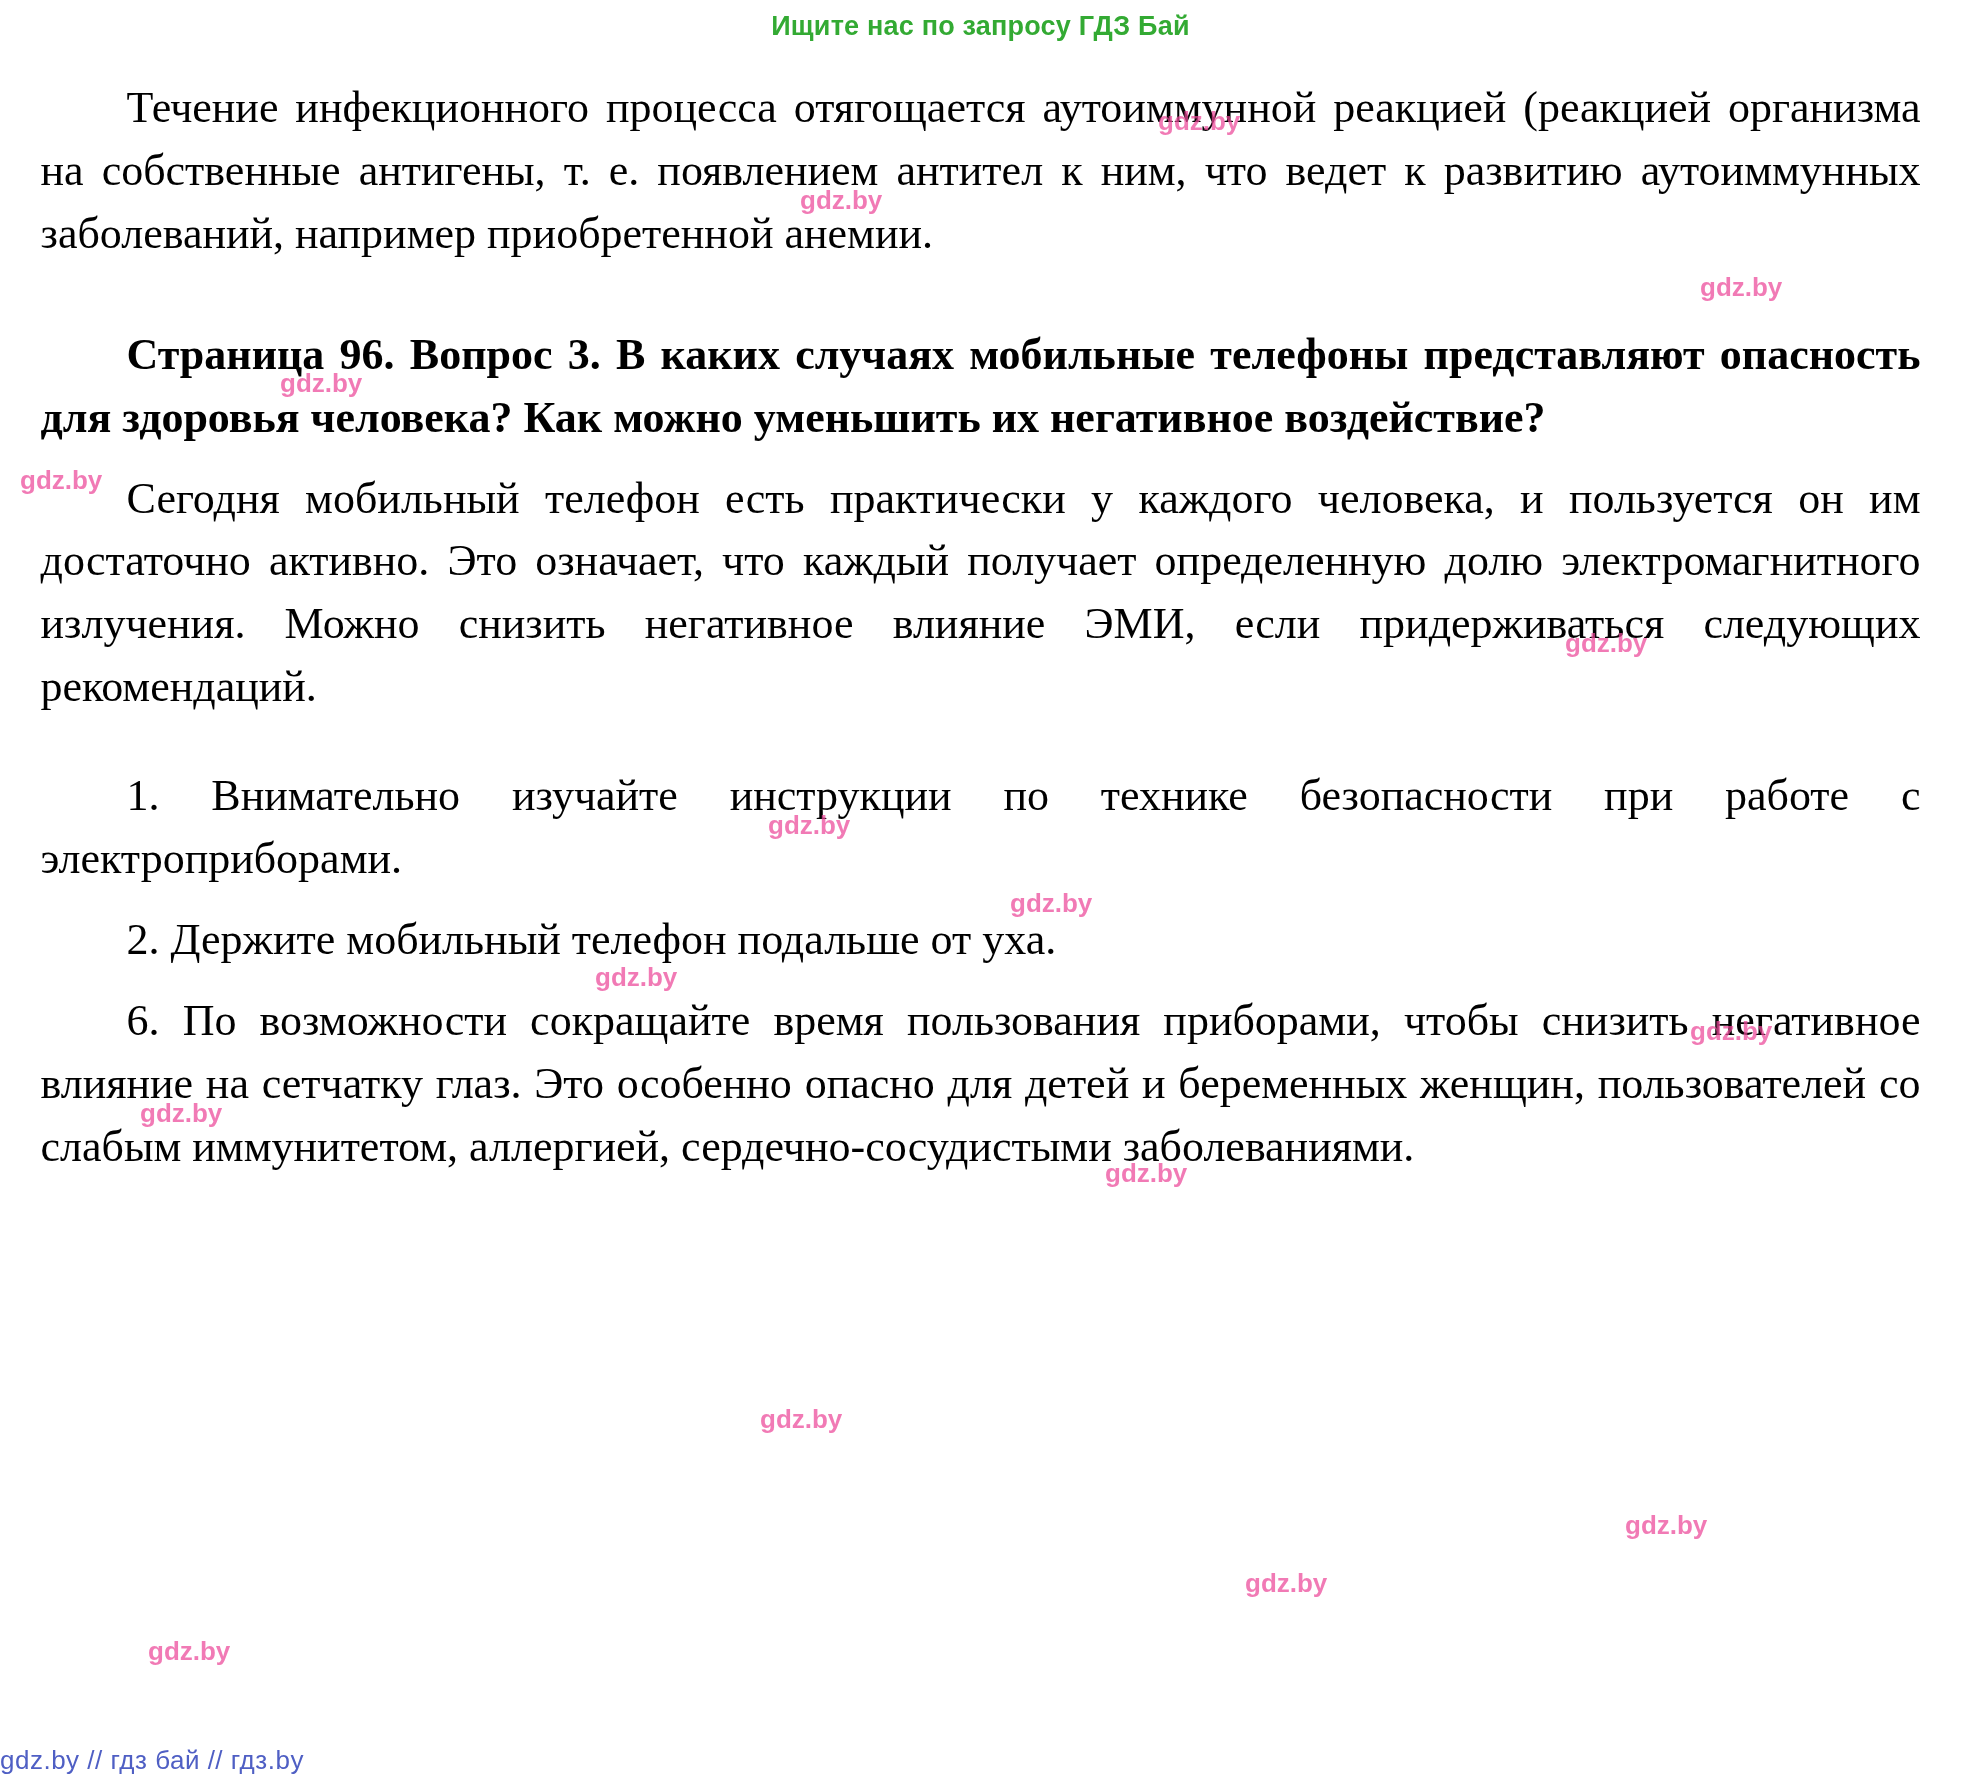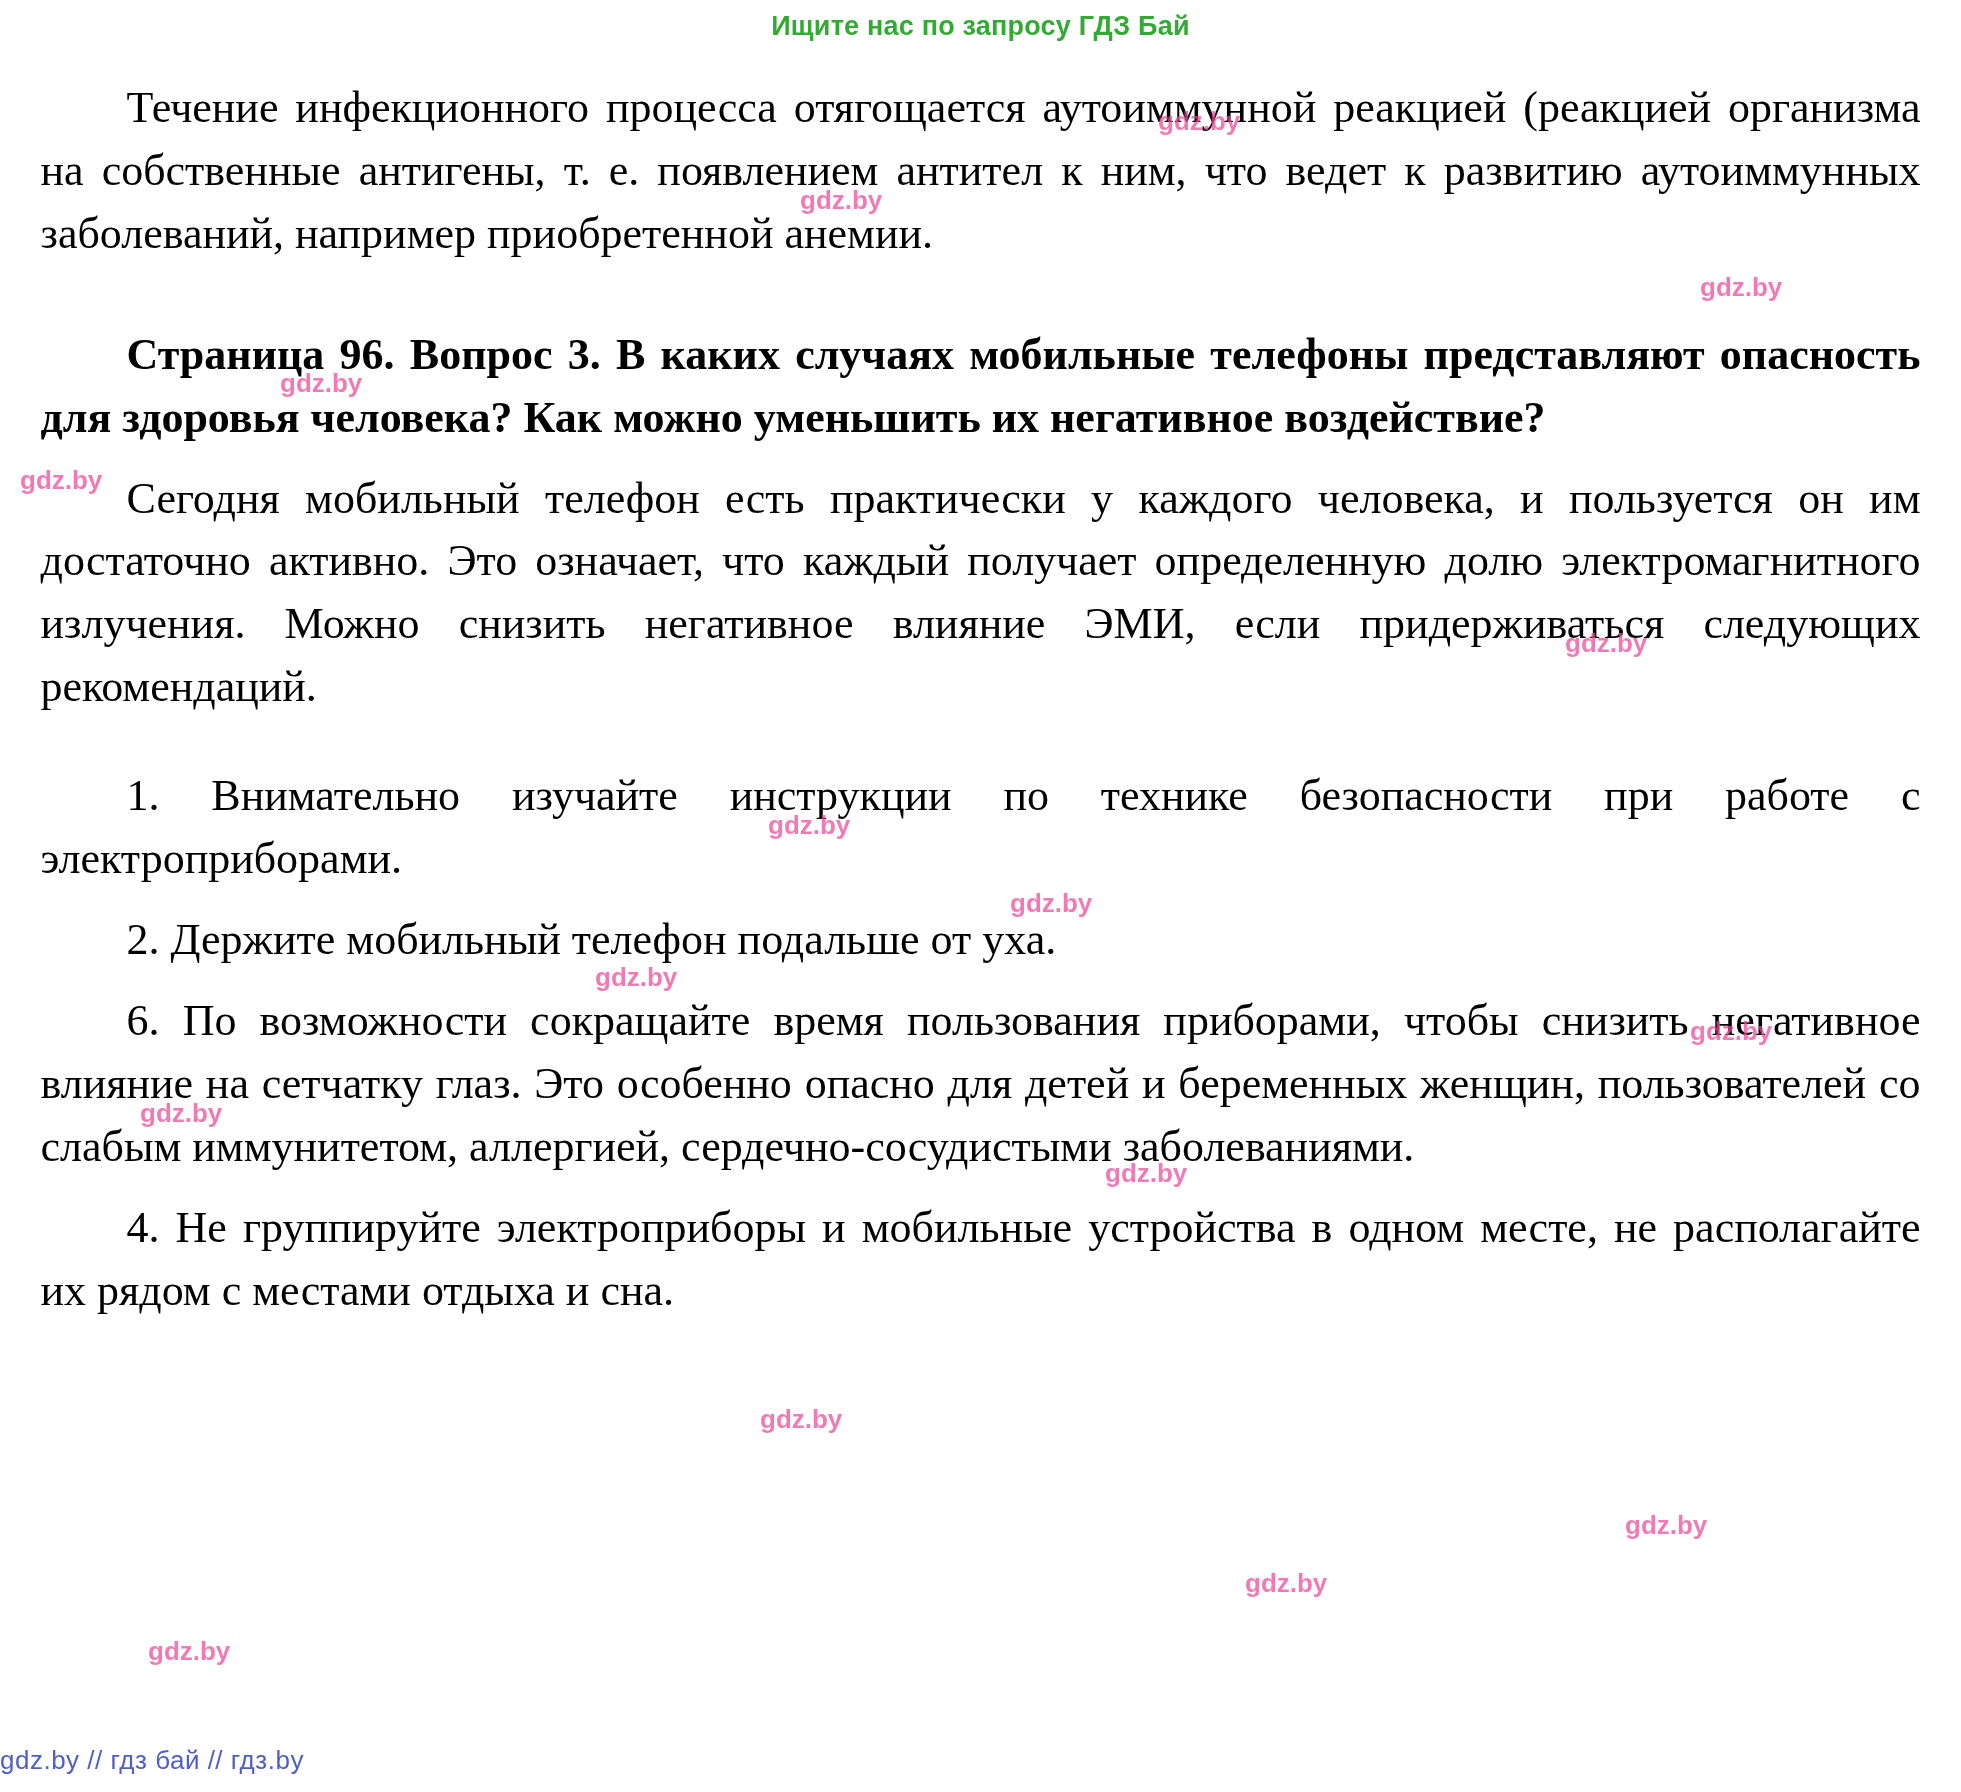--- a/index.html
+++ b/index.html
@@ -112,21 +112,20 @@
     <div class="gap-sm"></div>
 
     <p class="indent">2. Держите мобильный телефон подальше от уха.</p>
 
     <div class="gap-sm"></div>
 
     <p class="indent">6. По возможности сокращайте время пользования приборами, чтобы снизить негативное влияние на сетчатку глаз. Это особенно опасно для детей и беременных женщин, пользователей со слабым иммунитетом, аллергией, сердечно-сосудистыми заболеваниями.</p>
 
     <div class="gap-sm"></div>
 
-    <p class="indent">4. Не группируйте электроприборы и мобильные устройства в одном месте, не располагайте их рядом с местами отдыха и сна.</p>
 
   </div>
 
   <div id="watermark-layer">
       <div class="wm" style="left: 1158px; top: 106px;">gdz.by</div>
       <div class="wm" style="left: 800px; top: 185px;">gdz.by</div>
       <div class="wm" style="left: 1700px; top: 272px;">gdz.by</div>
       <div class="wm" style="left: 280px; top: 368px;">gdz.by</div>
       <div class="wm" style="left: 20px; top: 465px;">gdz.by</div>
       <div class="wm" style="left: 1565px; top: 628px;">gdz.by</div>

